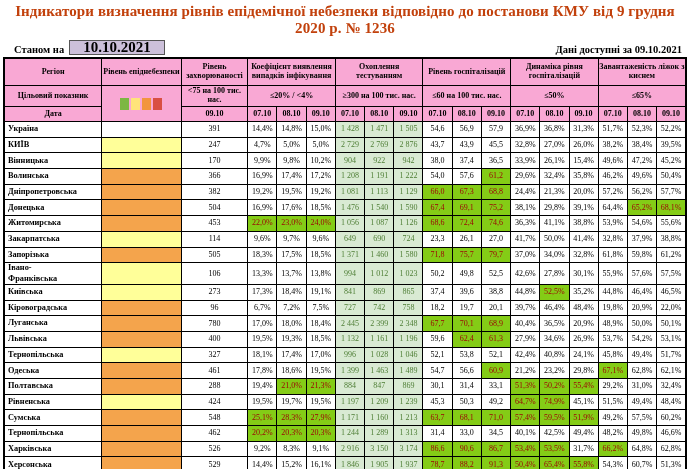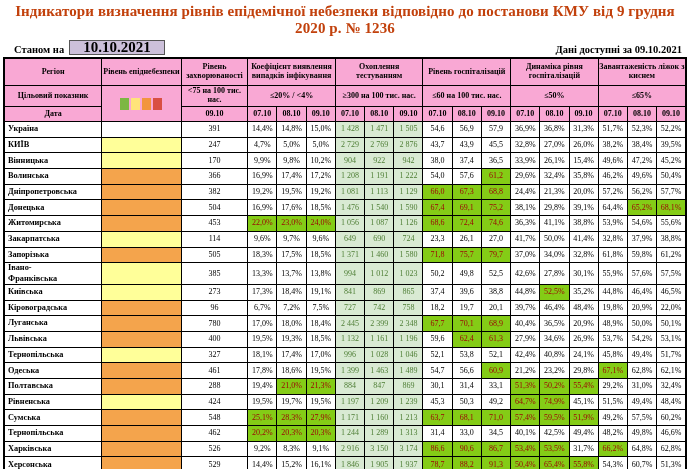--- a/index.html
+++ b/index.html
@@ -277,21 +277,21 @@
         <td class="val">34,0%</td>
         <td class="val">32,8%</td>
         <td class="val">61,8%</td>
         <td class="val">59,8%</td>
         <td class="val">61,2%</td>
       </tr>
       <tr>
         <td class="region">Івано-
 Франківська</td>
         <td class="level lvl-y"></td>
-        <td class="val">385</td>
+        <td class="val">106</td>
         <td class="val">13,3%</td>
         <td class="val">13,7%</td>
         <td class="val">13,8%</td>
         <td class="val c-g">994</td>
         <td class="val c-g">1 012</td>
         <td class="val c-g">1 023</td>
         <td class="val">50,2</td>
         <td class="val">49,8</td>
         <td class="val">52,5</td>
         <td class="val">42,6%</td>

